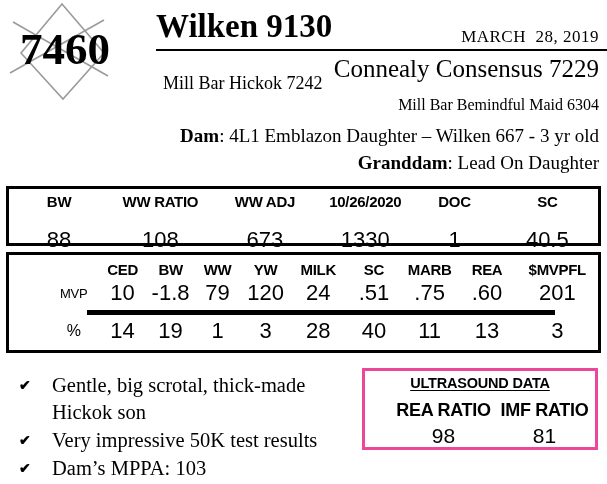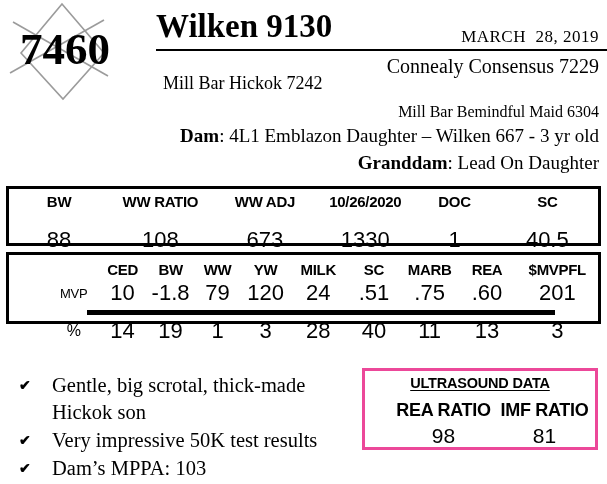--- a/index.html
+++ b/index.html
@@ -12,36 +12,36 @@
   .lot-number{position:absolute;left:0;top:47px;width:100%;text-align:center;
               transform:translateY(-50%);font-weight:bold;font-size:45px;line-height:1;}
 
   
   .page-title{position:absolute;left:156px;top:8px;font-size:33px;font-weight:bold;}
   .sale-date{position:absolute;right:8px;top:27px;font-size:17px;font-weight:normal;
              letter-spacing:.5px;white-space:pre;}
   .title-rule{position:absolute;left:156px;right:0;top:49px;height:2px;background:#000;}
   .sire-name{position:absolute;left:163px;top:73px;font-size:18px;}
   .sire-parents{position:absolute;right:8px;top:55px;text-align:right;}
-  .sire-sire{font-size:20px;margin-bottom:25px;}
+  .sire-sire{font-size:25px;margin-bottom:13px;}
   .sire-dam{font-size:16px;}
   .dam-line{position:absolute;right:8px;top:125px;font-size:19px;}
   .granddam-line{position:absolute;right:8px;top:152px;font-size:19px;}
   .ped-label{font-weight:bold;}
 
   
   .t1{position:absolute;left:6px;right:6px;top:186px;height:60px;border:3px solid #000;
       box-sizing:border-box;font-family:"Liberation Sans",sans-serif;}
   .t1-row{display:grid;grid-template-columns:17% 17.4% 18.1% 16% 14.3% 17.2%;}
   .t1-row div{text-align:center;}
   .t1-head{margin-top:4px;font-weight:bold;font-size:15px;letter-spacing:-.3px;}
   .t1-vals{margin-top:17px;font-size:22px;}
 
   
-  .t2{position:absolute;left:6px;right:6px;top:252px;height:72px;border:3px solid #000;
+  .t2{position:absolute;left:6px;right:6px;top:252px;height:101px;border:3px solid #000;
       box-sizing:border-box;font-family:"Liberation Sans",sans-serif;padding-left:40px;}
   .t2-row{display:grid;
       grid-template-columns:9% 8.8% 8.7% 8.4% 9.1% 10.1% 10.2% 10.1% 10.8% 14.8%;}
   .t2-row div{text-align:center;}
   .t2-head{margin-top:6px;font-weight:bold;font-size:15px;letter-spacing:-.3px;}
   .t2-vals{margin-top:2px;font-size:22px;}
   .t2-label{font-size:13px;align-self:center;letter-spacing:-.3px;}
   .t2-label.pct{font-size:16px;}
   .t2-bar{margin:4px 0 3px 38px;width:468px;height:5px;background:#000;}
 

